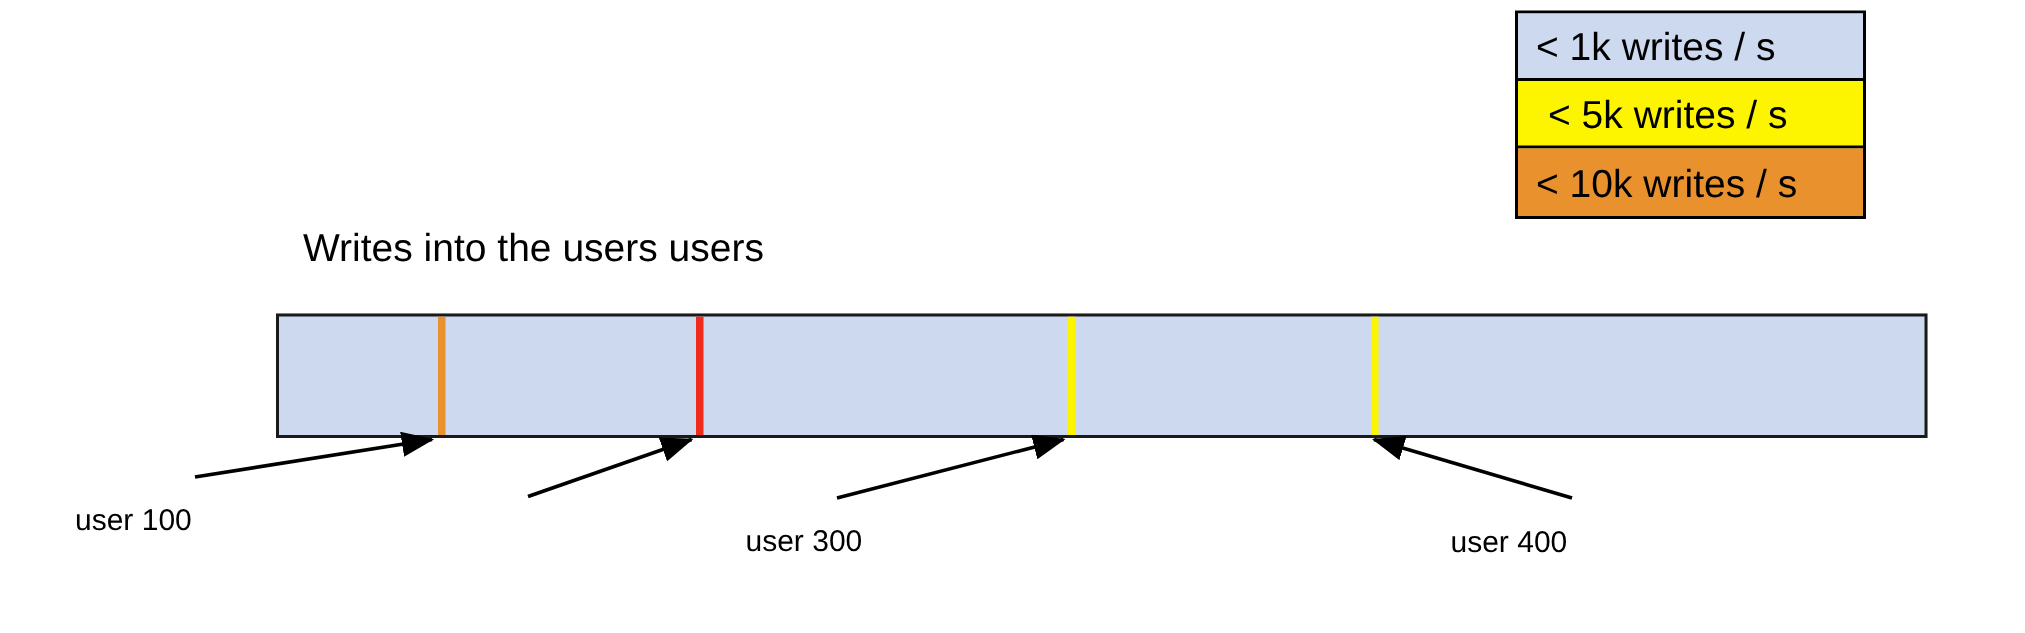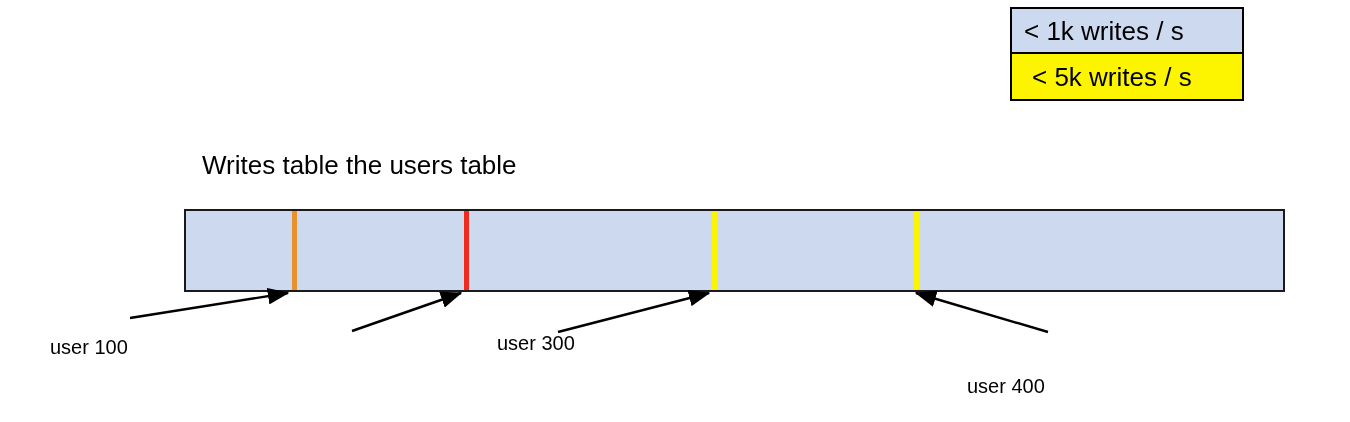--- a/index.html
+++ b/index.html
@@ -106,25 +106,28 @@
   <div id="legend">
 
     <div class="legend-row" style="background: rgb(204, 217, 239);">
       <span class="legend-label">&lt; 1k writes / s</span>
     </div>
 
     <div class="legend-row" style="background: rgb(253, 245, 0); padding-left: 20px;">
       <span class="legend-label">&lt; 5k writes / s</span>
     </div>
 
+    <div class="legend-row" style="background: rgb(232, 145, 45);">
+      <span class="legend-label">&lt; 10k writes / s</span>
+    </div>
 
 
   </div>
 
-  <div id="chart-title">Writes table the users table</div>
+  <div id="chart-title">Writes into the users users</div>
 
   <div id="table-bar">
     <div class="bar-marker" style="background: rgb(232, 145, 45); left: 106px;"></div>
     <div class="bar-marker" style="background: rgb(238, 43, 28); left: 278px;"></div>
     <div class="bar-marker" style="background: rgb(253, 245, 0); left: 526px;"></div>
     <div class="bar-marker" style="background: rgb(253, 245, 0); left: 728px;"></div>
   </div>
 
   <svg id="arrow-layer" viewBox="0 0 1350 422">
     <defs>
@@ -132,16 +135,16 @@
         <path d="M0,0 L9,3.5 L0,7 z" fill="#000000"></path>
       </marker>
     </defs>
     <line stroke="#000000" stroke-width="2.4" marker-end="url(#arrowhead)" x1="130" y1="318" x2="288" y2="293"></line>
     <line stroke="#000000" stroke-width="2.4" marker-end="url(#arrowhead)" x1="352" y1="331" x2="461" y2="293"></line>
     <line stroke="#000000" stroke-width="2.4" marker-end="url(#arrowhead)" x1="558" y1="332" x2="709" y2="293"></line>
     <line stroke="#000000" stroke-width="2.4" marker-end="url(#arrowhead)" x1="1048" y1="332" x2="916" y2="293"></line>
   </svg>
 
   <div class="callout-label" style="left: 50px; top: 336px;">user 100</div>
-  <div class="callout-label" style="left: 497px; top: 332px;">user 300</div>
-  <div class="callout-label" style="left: 967px; top: 351px; margin-top: 24px;">user 400</div>
+  <div class="callout-label" style="left: 497px; top: 350px;">user 300</div>
+  <div class="callout-label" style="left: 967px; top: 351px;">user 400</div>
 
 </div>
 
 </body></html>

